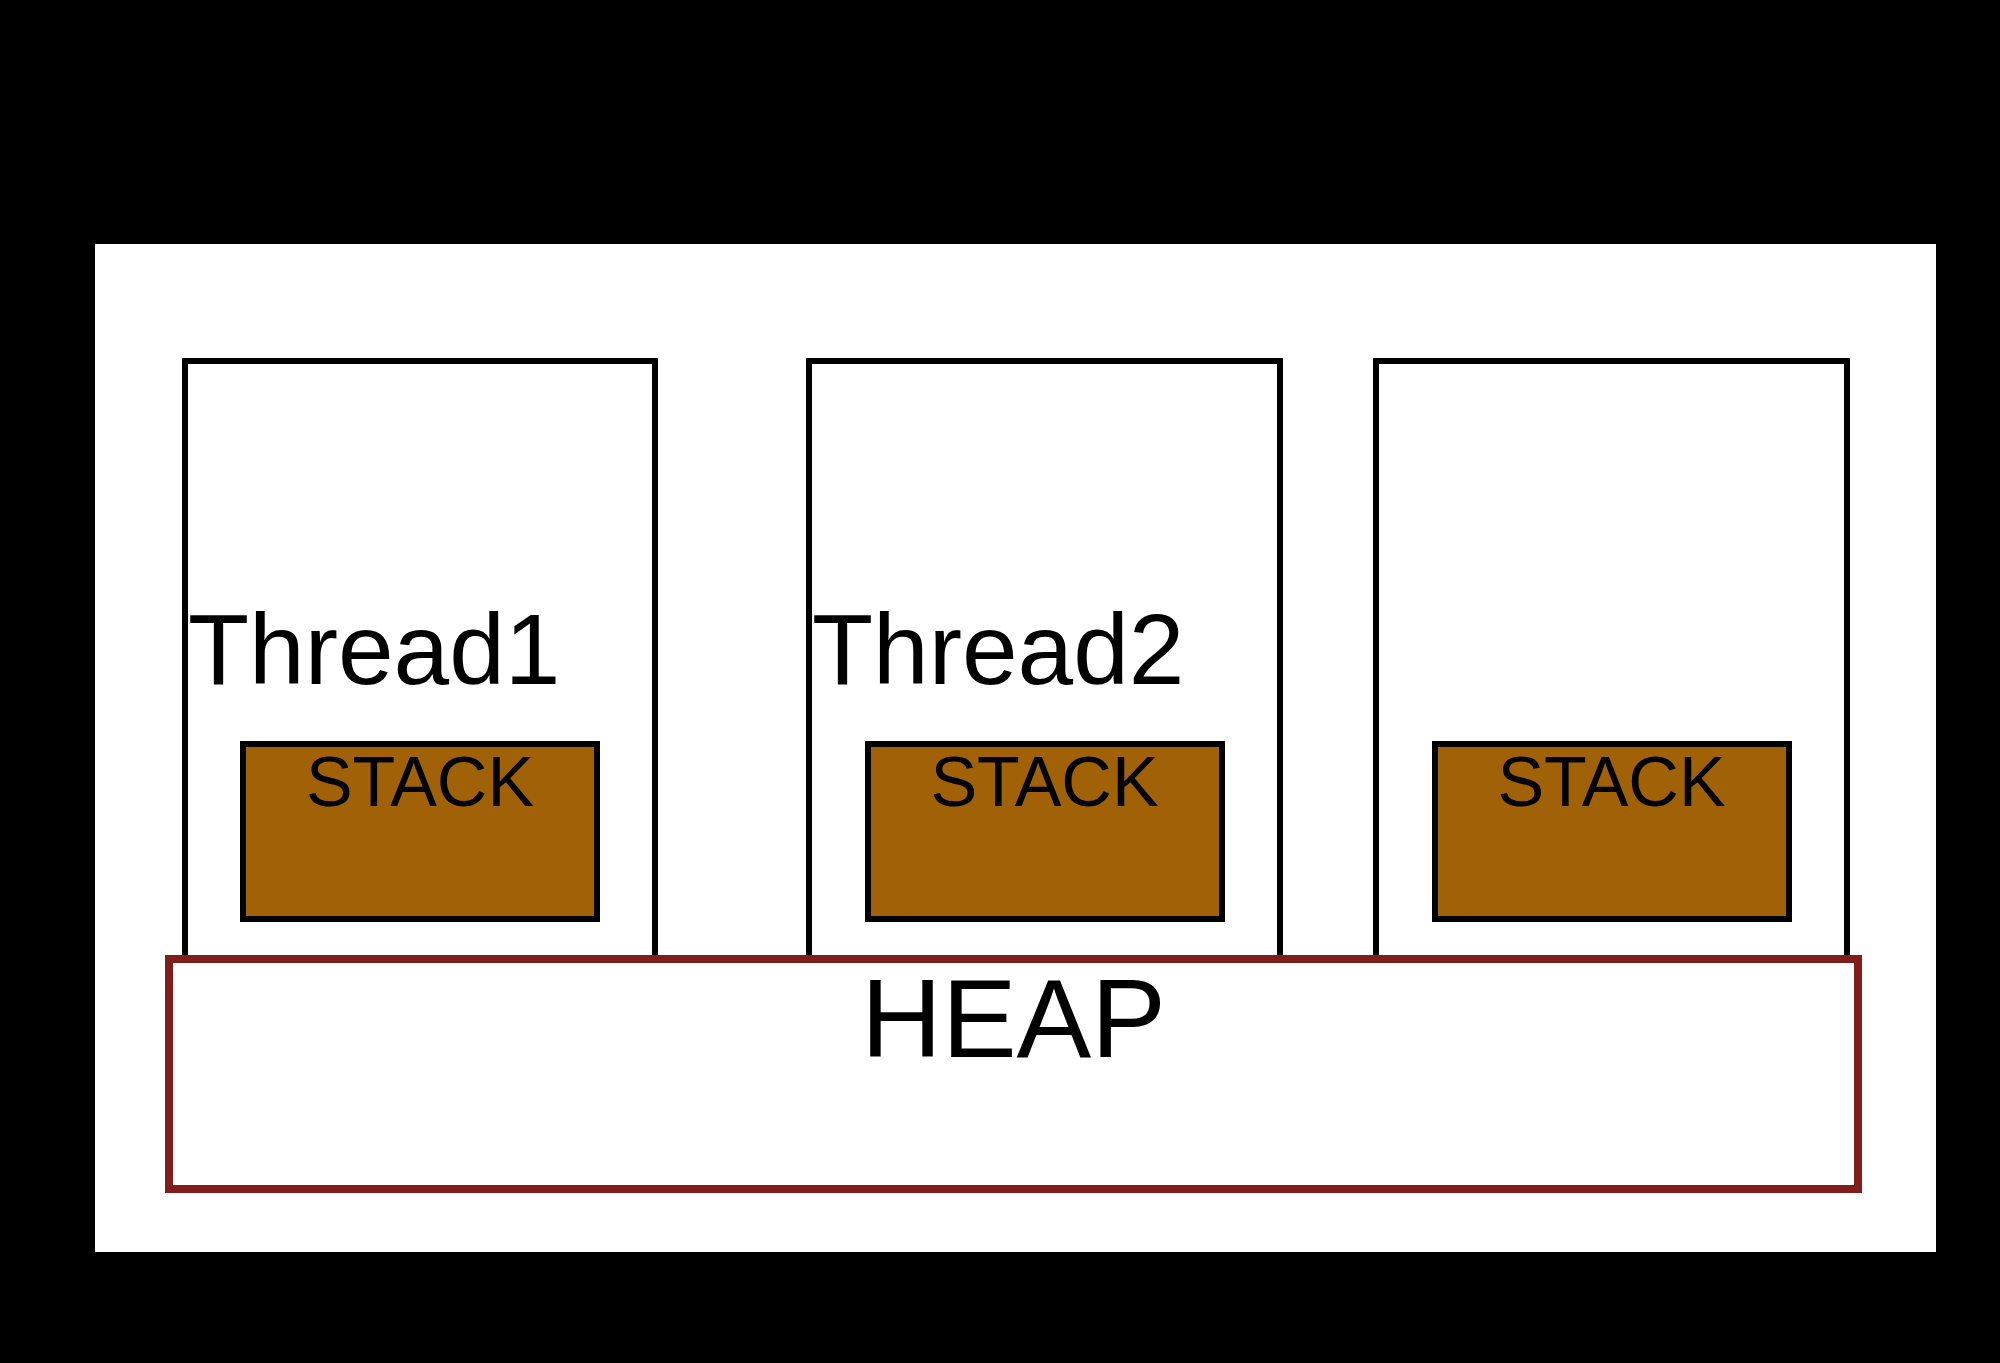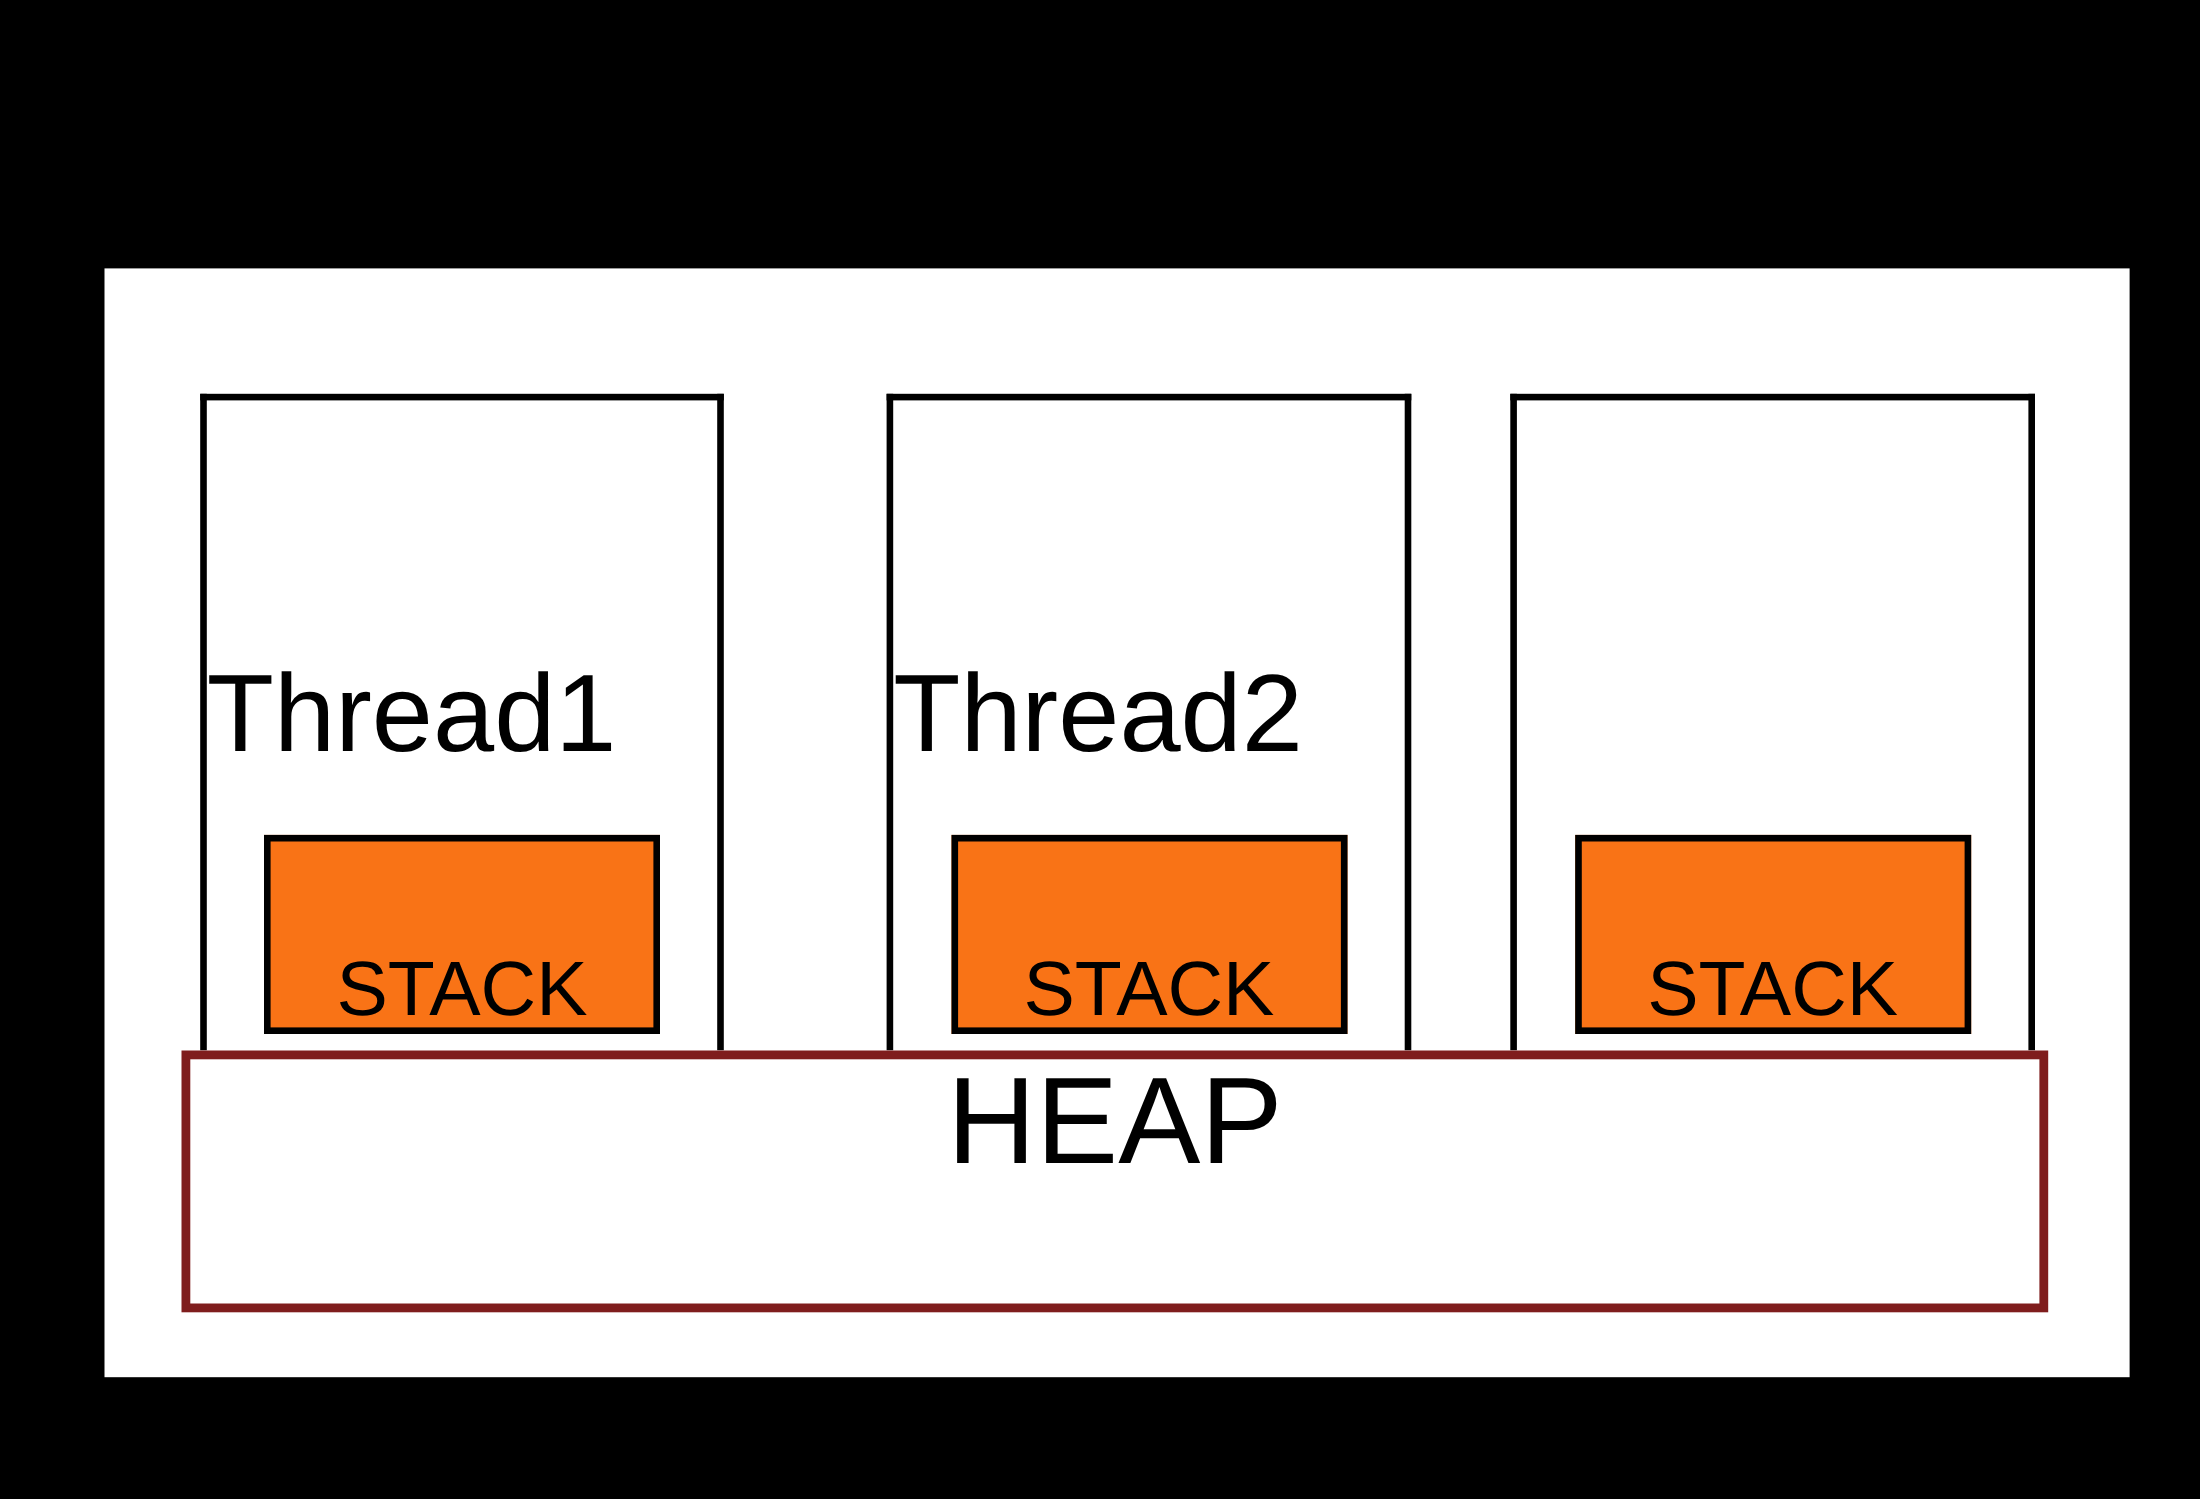--- a/index.html
+++ b/index.html
@@ -42,30 +42,30 @@
     position: absolute;
     left: 0;
     right: 0;
     top: 235px;
     font-size: 100px;
     line-height: 100px;
     white-space: nowrap;
   }
   .stack {
     position: absolute;
-    top: 395px;
+    top: 377px;
     left: 50%;
     transform: translateX(-50%);
     width: 360px;
     height: 181px;
     box-sizing: border-box;
     border: 6px solid #000000;
-    background: #f97316;
+    background: #a16207;
     display: flex;
-    align-items: flex-end;
+    align-items: flex-start;
     justify-content: center;
   }
   .stack-label {
     font-size: 70px;
     line-height: 70px;
     white-space: nowrap;
   }
   .heap {
     position: absolute;
     left: 70px;

